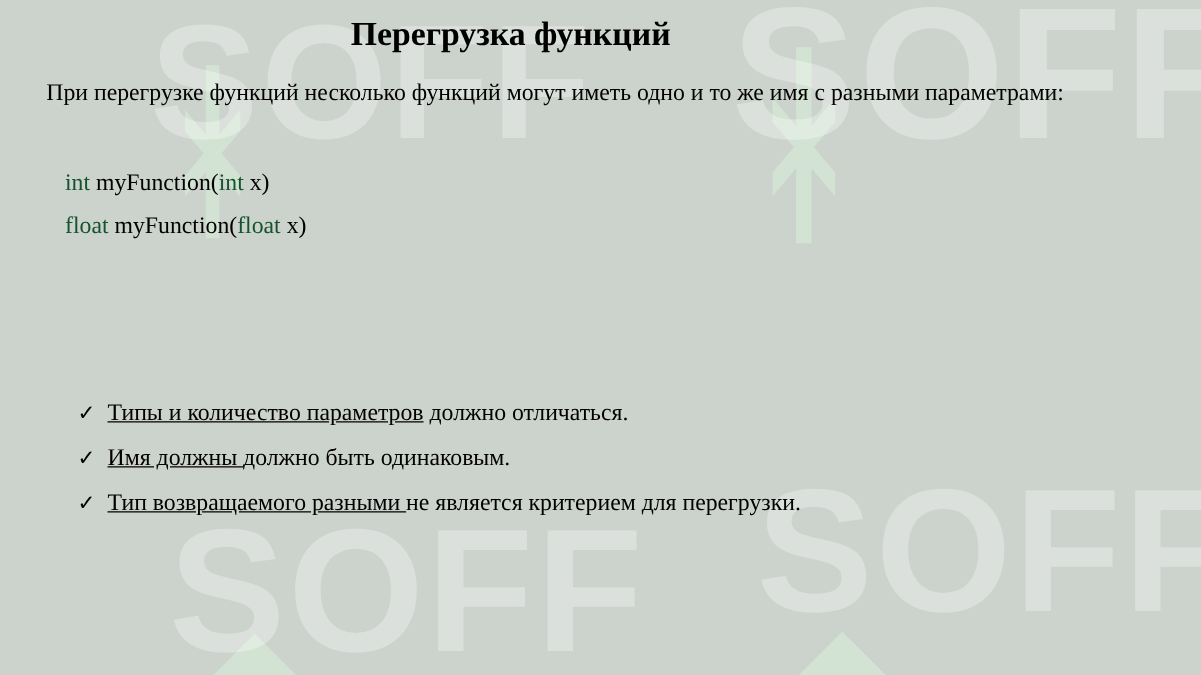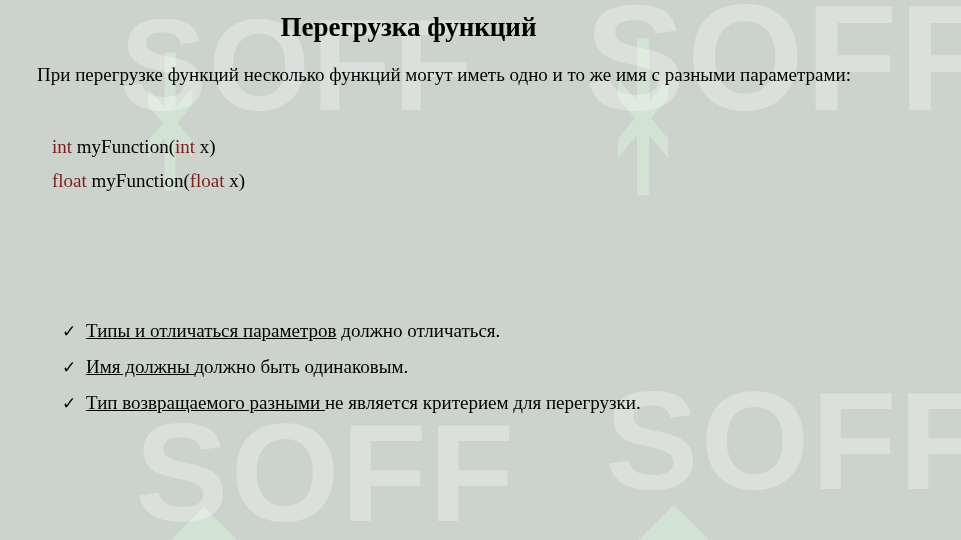--- a/index.html
+++ b/index.html
@@ -81,21 +81,21 @@
     position: absolute;
     top: 136px;
     left: 52px;
     font-size: 19px;
   }
   .code-line {
     margin-bottom: 12px;
     white-space: pre;
   }
   .kw {
-    color: #7f1d1d;
+    color: #14532d;
     text-align: center;
   }
   .checklist {
     position: absolute;
     top: 320px;
     left: 62px;
     font-size: 19px;
   }
   .check-item {
     display: flex;
@@ -138,21 +138,21 @@
     <div class="intro">При перегрузке функций несколько функций могут иметь одно и то же имя с разными параметрами:</div>
 
     <div class="code-block">
       <div class="code-line"><span class="kw">int</span><span> myFunction(</span><span class="kw">int</span><span> x)</span></div>
       <div class="code-line"><span class="kw">float</span><span> myFunction(</span><span class="kw">float</span><span> x)</span></div>
     </div>
 
     <div class="checklist">
       <div class="check-item">
         <span class="check-mark">✓</span>
-        <span class="check-text"><span class="u">Типы и отличаться параметров</span><span> должно отличаться.</span></span>
+        <span class="check-text"><span class="u">Типы и количество параметров</span><span> должно отличаться.</span></span>
       </div>
       <div class="check-item">
         <span class="check-mark">✓</span>
         <span class="check-text"><span class="u">Имя должны </span><span>должно быть одинаковым.</span></span>
       </div>
       <div class="check-item">
         <span class="check-mark">✓</span>
         <span class="check-text"><span class="u">Тип возвращаемого разными </span><span>не является критерием для перегрузки.</span></span>
       </div>
     </div>

